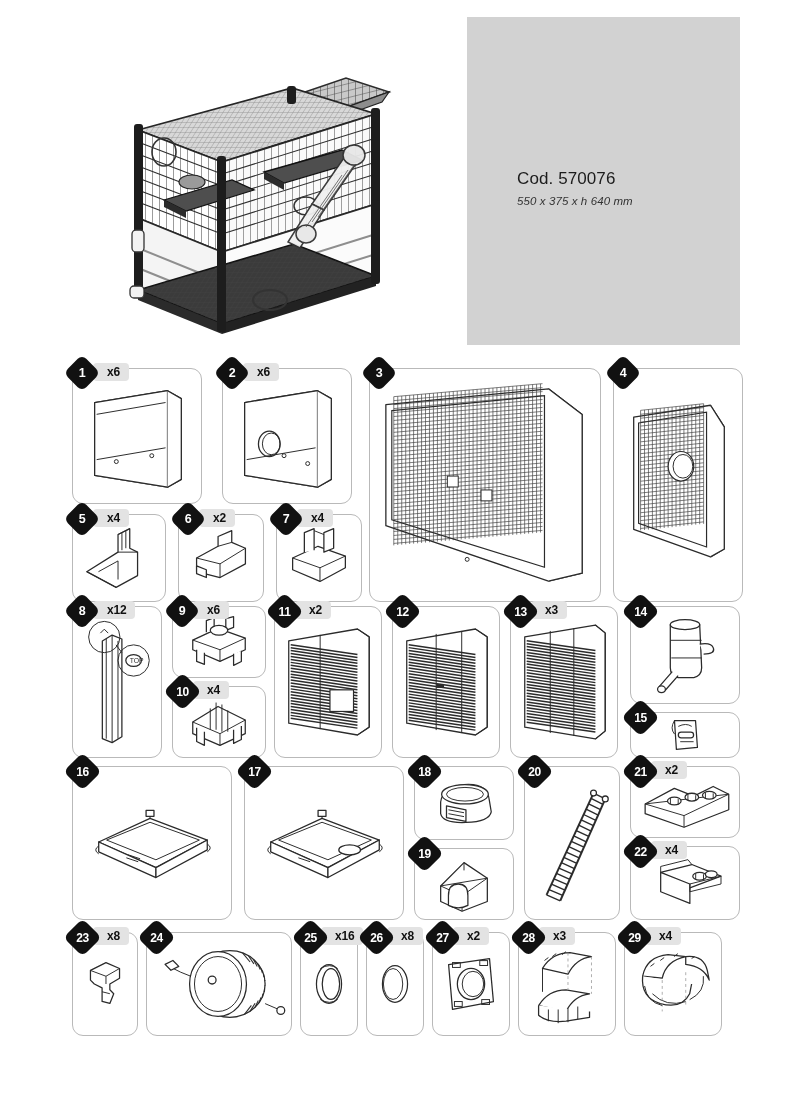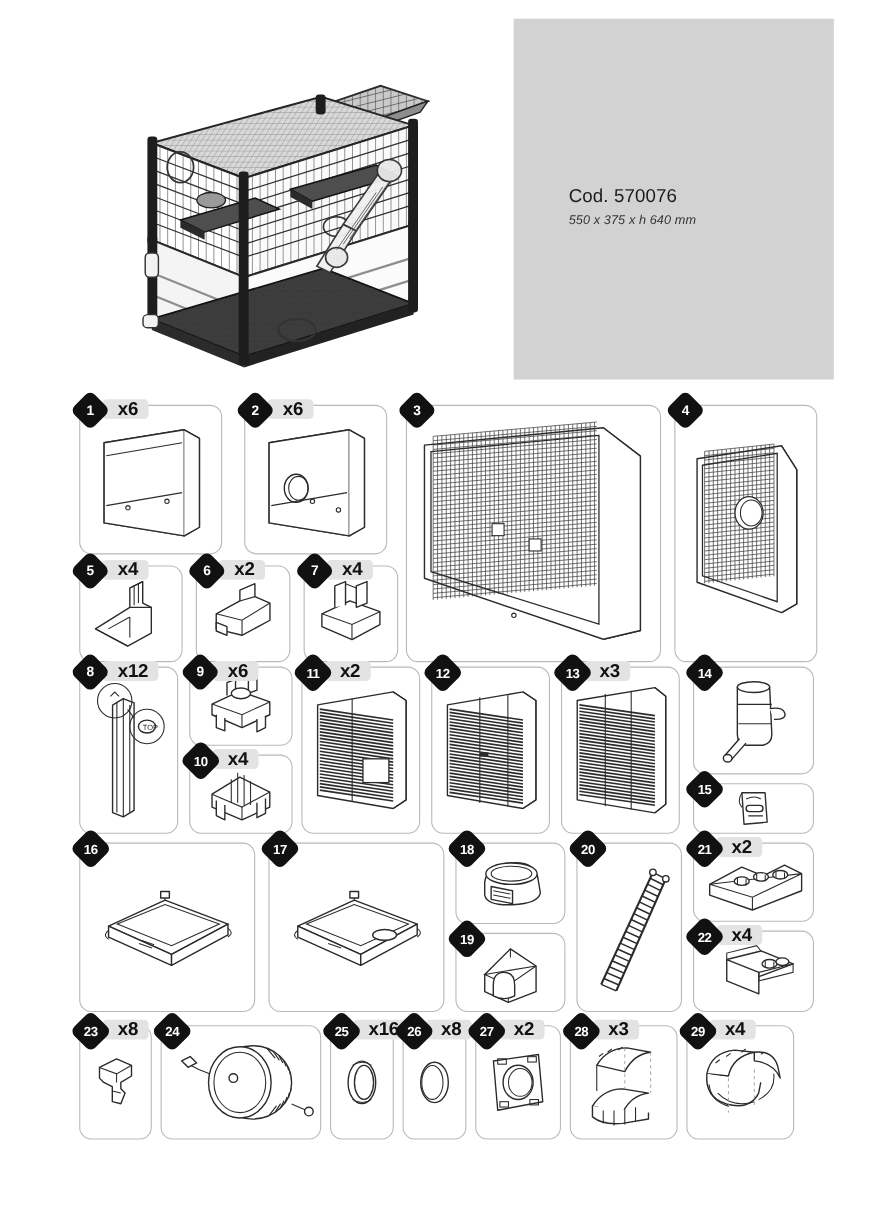--- a/index.html
+++ b/index.html
@@ -17,21 +17,20 @@
   #hero{position:absolute;left:0;top:0;width:802px;height:352px;}
 
   #product-illustration{
     position:absolute;left:124px;top:62px;width:290px;height:278px;
   }
   #product-illustration svg{display:block;width:100%;height:100%;}
 
   #code-box{
     position:absolute;left:467px;top:17px;width:273px;height:328px;
     background:#d2d2d2;
-    padding-left:18px;
   }
   #code-title{
     position:absolute;left:50px;top:152px;
     font-size:17px;color:#1c1c1c;letter-spacing:.1px;
     white-space:nowrap;
   }
   #code-dims{
     position:absolute;left:50px;top:178px;
     font-size:11.5px;color:#333;font-style:italic;letter-spacing:.1px;
     white-space:nowrap;
@@ -74,21 +73,21 @@
   .badge.wide .num{width:27px;height:27px;font-size:12px;}
 
   .qty{
     position:absolute;
     left:20px;top:-6px;
     height:18px;min-width:30px;
     padding:0 9px 0 14px;
     background:#e3e3e3;
     border-radius:4px;
     display:flex;align-items:center;justify-content:center;
-    font-size:17px;font-weight:bold;color:#111;
+    font-size:12px;font-weight:bold;color:#111;
     z-index:4;letter-spacing:-.2px;
     box-sizing:border-box;
   }
 </style>
 </head>
 <body>
 
 <div id="hero">
 
   <div id="product-illustration">

